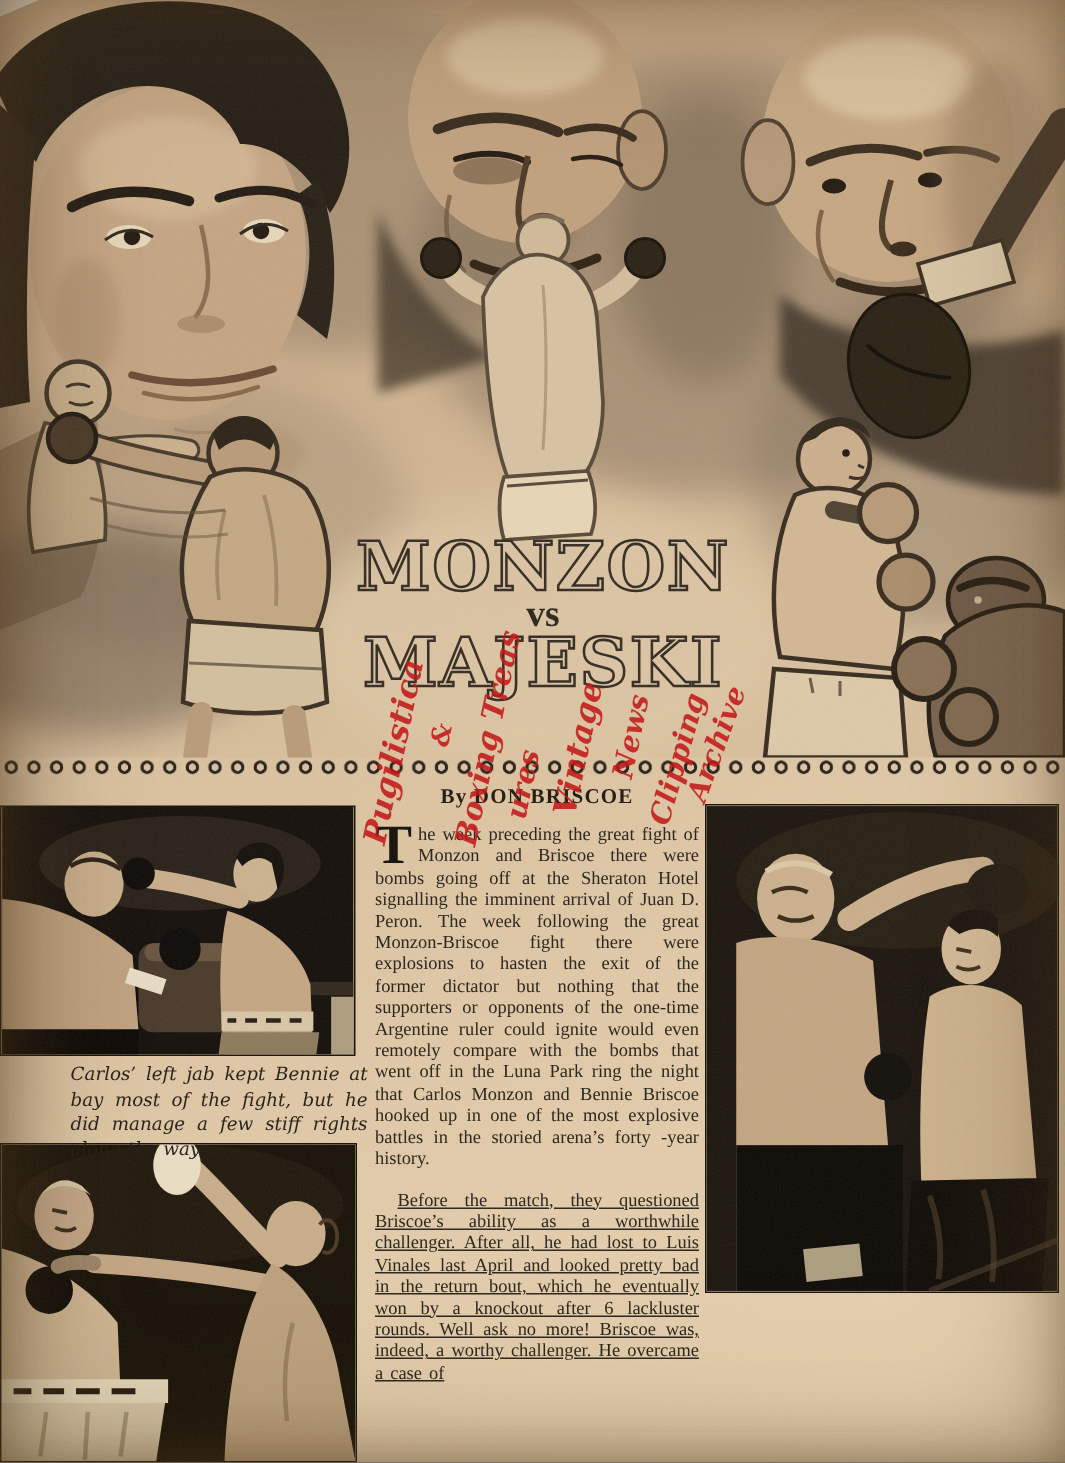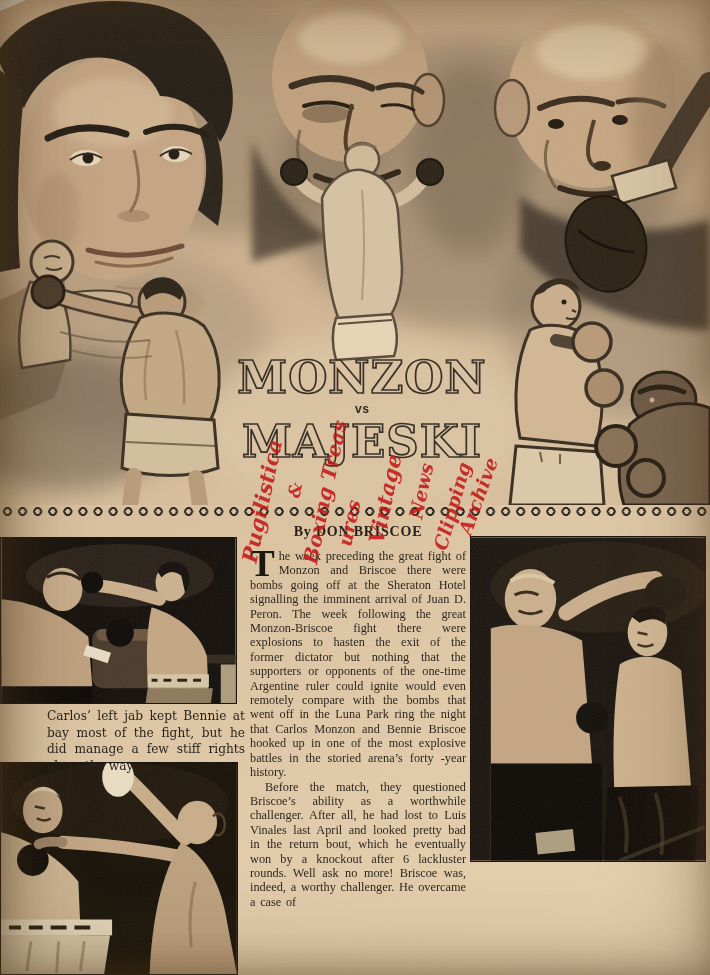--- a/index.html
+++ b/index.html
@@ -9,21 +9,21 @@
     font-family:"Liberation Serif",serif;
   }
   .montage{position:absolute;left:0;top:0;z-index:0;display:block;}
   
   .title-block{position:absolute;left:228px;top:356px;width:268px;text-align:center;z-index:3;}
   .outline-title{
     font-family:"DejaVu Serif",serif;font-weight:bold;font-size:45px;line-height:44px;
     letter-spacing:1px;color:rgba(222,201,170,0.12);
     -webkit-text-stroke:1.7px #352d23;
   }
-  .vs-line{font-family:Liberation Mono, monospace;font-weight:bold;font-size:12px;line-height:18px;color:#2d261d;margin:1px 0 1px;}
+  .vs-line{font-family:Liberation Serif, serif;font-weight:bold;font-size:25px;line-height:18px;color:#2d261d;margin:1px 0 1px;}
   .subtitle{font-family:"Liberation Sans",sans-serif;font-weight:700;font-size:23px;line-height:28px;color:#29231b;letter-spacing:0.4px;margin-top:3px;}
   
   .dotted{
     position:absolute;left:0;top:503px;width:710px;height:17px;z-index:1;
     background-image:radial-gradient(circle at 7.5px 8.5px, rgba(0,0,0,0) 2.3px, #28221a 2.6px, #28221a 4.2px, rgba(0,0,0,0) 4.7px);
     background-size:15.1px 17px;background-repeat:repeat-x;
   }
   
   .wm{
     position:absolute;z-index:6;font-family:"DejaVu Serif",serif;font-style:italic;font-weight:bold;
@@ -37,30 +37,30 @@
   .wm6{left:421px;top:491px;font-size:19px;}
   .wm7{left:452px;top:506px;font-size:19px;transform:translate(-50%,-50%) rotate(-74deg);}
   .wm8{left:478px;top:496px;font-size:19px;transform:translate(-50%,-50%) rotate(-70deg);}
   
   .photo{position:absolute;z-index:1;display:block;border:1px solid #171109;box-sizing:border-box;}
   .photo1{left:0;top:537px;}
   .photo2{left:0;top:762px;}
   .photo3{left:470px;top:536px;}
   
   .caption{
-    position:absolute;z-index:2;font-family:"DejaVu Serif",serif;
+    position:absolute;z-index:2;font-family:"DejaVu Serif",serif;font-style:italic;
     font-size:12.2px;line-height:16.6px;color:#221c14;text-align:justify;
   }
   .cap1{left:47px;top:708px;width:198px;}
   .cap2{left:471px;top:867px;width:207px;}
   
   .column{position:absolute;left:250px;top:524px;width:216px;z-index:2;color:#29231b;}
   .byline{font-family:"Liberation Serif",serif;font-weight:bold;font-size:14px;letter-spacing:.8px;text-align:center;margin-bottom:9px;color:#201a12;}
   .column p{margin:0;font-size:12.3px;line-height:14.4px;text-align:justify;word-spacing:1.6px;}
-  .column p.p2{text-indent:15px;margin-top:0;}
+  .column p.p2{text-indent:15px;margin-top:13px;text-decoration:underline;}
   .it{}
   .dropcap{
     float:left;font-family:"Liberation Serif",serif;font-weight:bold;font-size:37px;line-height:27px;
     padding:1px 4px 0 0;color:#16110b;
   }
   
   .grain{position:absolute;inset:0;z-index:9;pointer-events:none;}
   .vignette{
     position:absolute;inset:0;z-index:8;pointer-events:none;
     box-shadow:inset 0 0 95px rgba(84,58,26,.42), inset 28px 0 55px -28px rgba(70,46,18,.5), inset -14px 0 40px -20px rgba(70,46,18,.35), inset 0 -16px 40px -20px rgba(70,46,18,.35);

